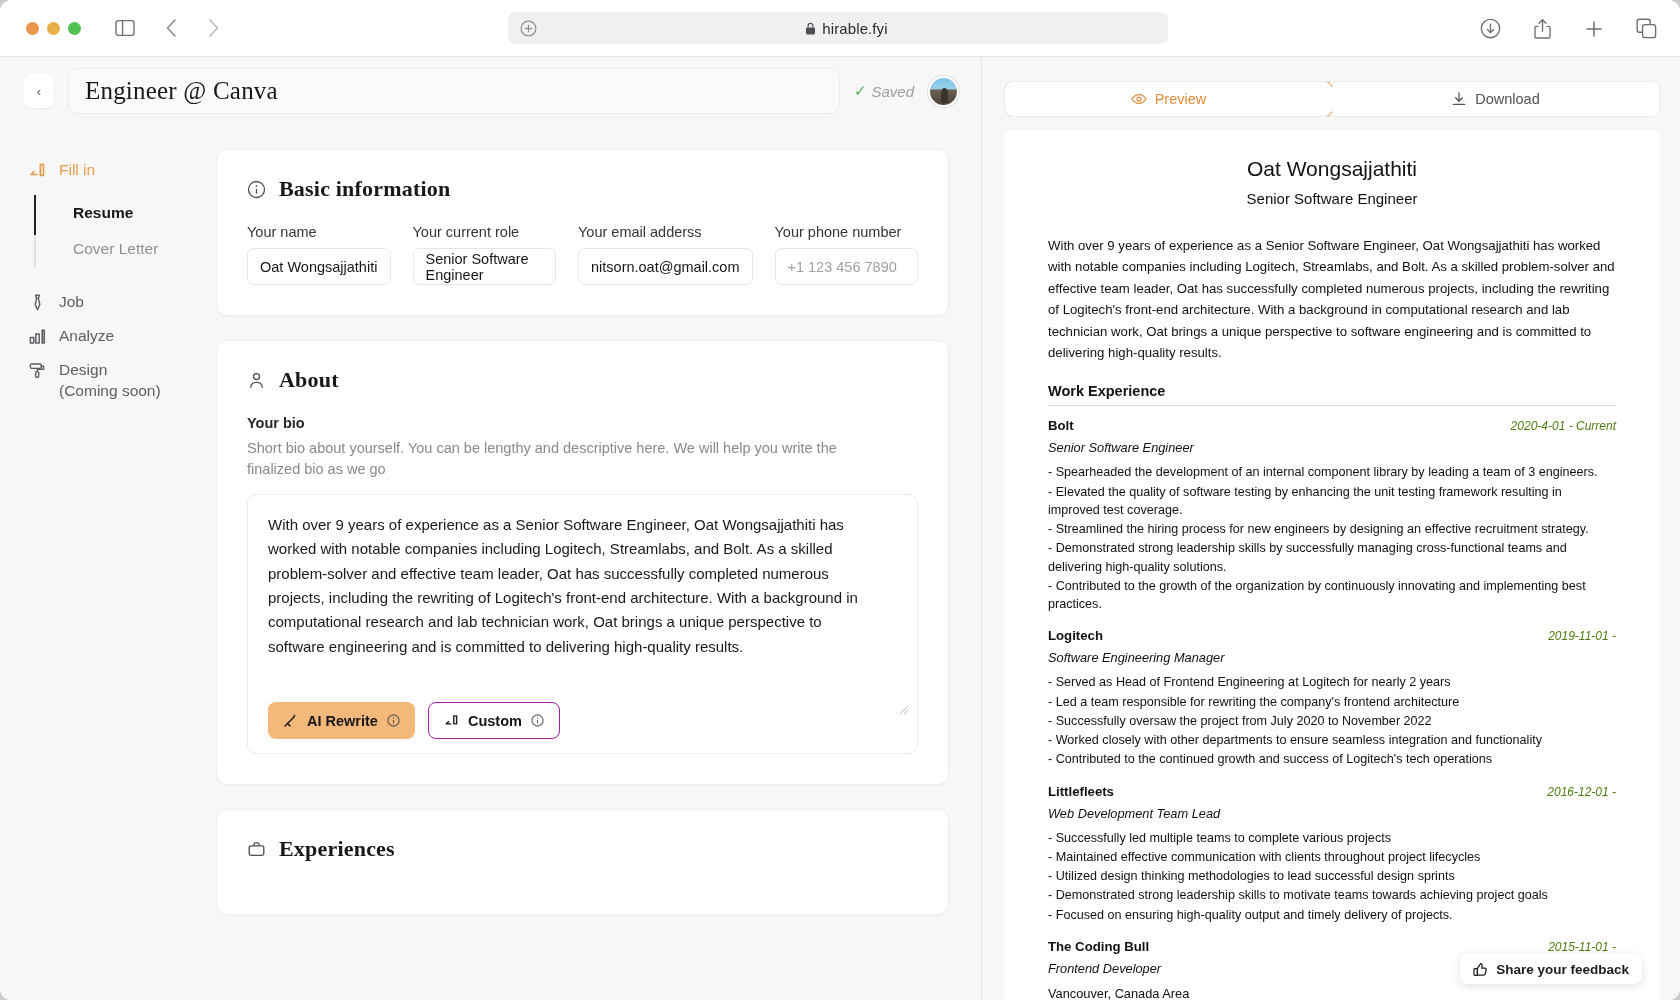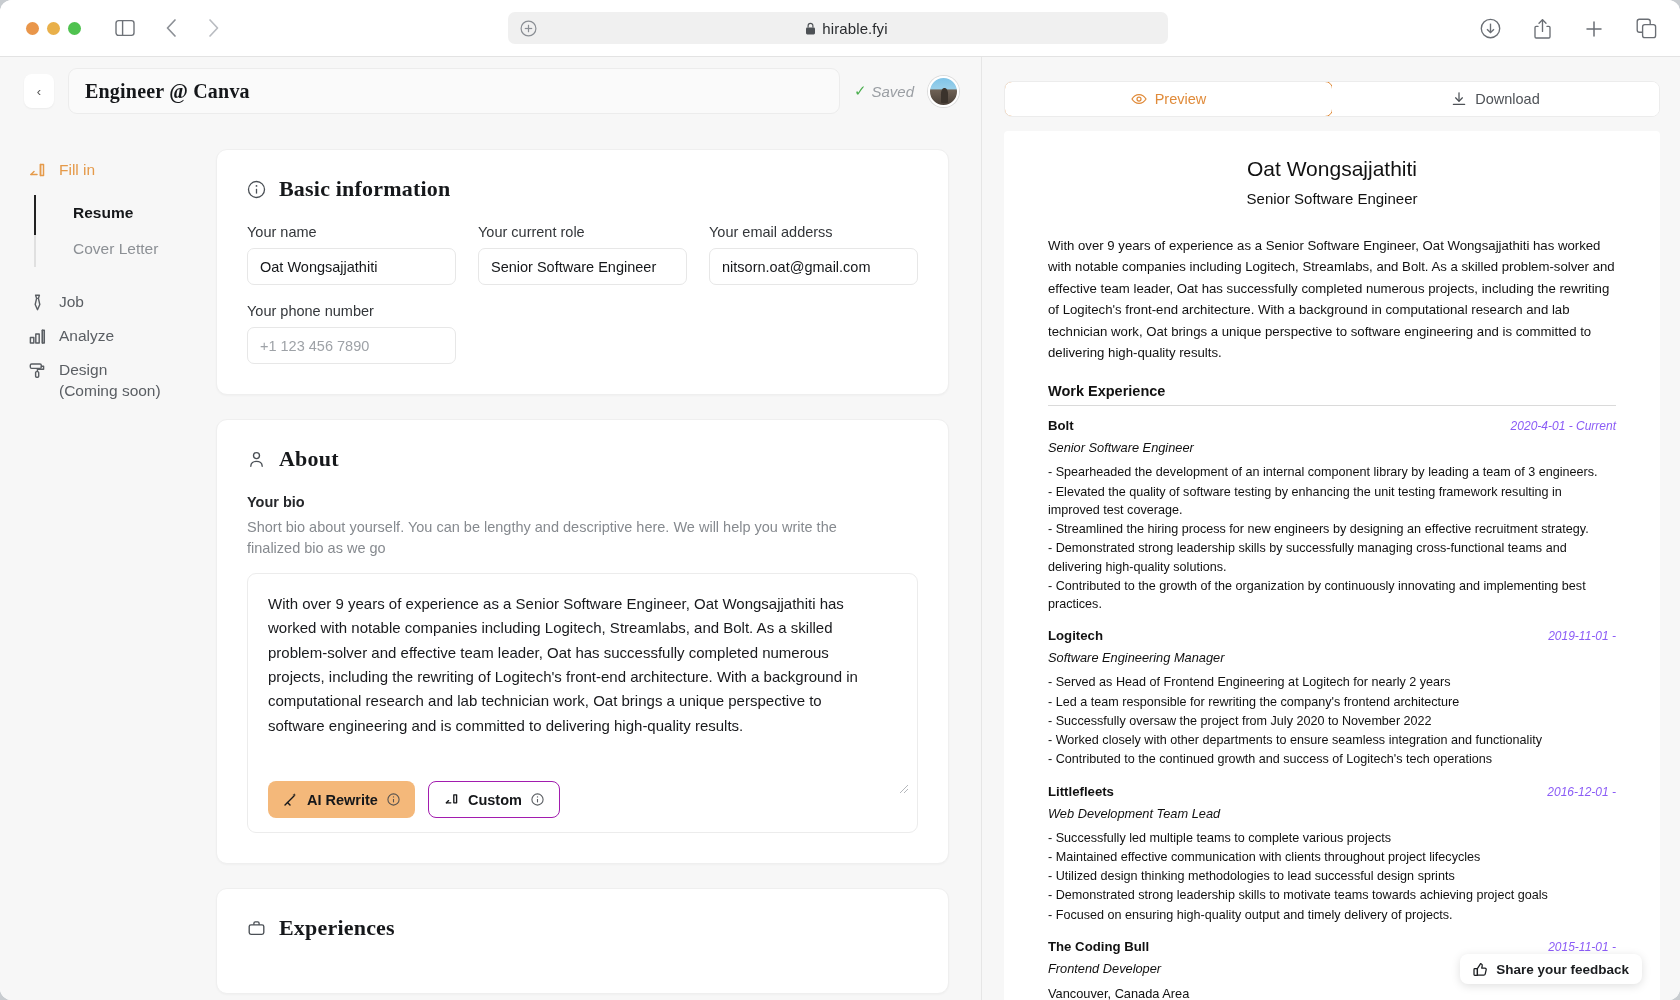--- a/index.html
+++ b/index.html
@@ -96,21 +96,21 @@
     flex: 1;
     height: 46px;
     background: #fafafa;
     border: 1px solid #ececec;
     border-radius: 9px;
     display: flex; align-items: center;
     padding: 0 16px;
   }
   .title-field span {
     font-family: "Liberation Serif", serif;
-    font-size: 20px; font-weight: 700;
+    font-size: 25px; font-weight: 400;
     color: #15171a;
     letter-spacing: .2px;
   }
   .saved {
     display: flex; align-items: center; gap: 5px;
     font-size: 15px; color: #9a9ea3; font-style: italic;
   }
   .saved .chk { color: #4caf50; font-style: normal; font-size: 15px; }
   .avatar {
     width: 31px; height: 31px; border-radius: 50%;
@@ -176,21 +176,21 @@
     display: flex; align-items: center; gap: 13px;
     margin-bottom: 22px;
   }
   .card-head .chico { color: #4a4f55; display: flex; align-items: center; }
   .card-head h2 {
     font-family: "Liberation Serif", serif;
     font-size: 22px; font-weight: 700; color: #16181b;
     letter-spacing: .2px;
   }
   .grid2 {
-    display: grid; grid-template-columns: 1fr 1fr 1fr;
+    display: grid; grid-template-columns: 1fr 1fr 1fr 1fr;
     column-gap: 22px; row-gap: 18px;
   }
   .field label {
     display: block;
     font-size: 14.5px; color: #33363a;
     margin-bottom: 8px;
   }
   .input {
     width: 100%; height: 37px;
     border: 1px solid #e7e7e7;
@@ -283,21 +283,21 @@
   .r-role { text-align: center; font-size: 15px; color: #111; margin-bottom: 28px; }
   .r-summary { font-size: 13.2px; line-height: 1.62; color: #111; margin-bottom: 20px; }
   .r-section-title {
     font-size: 14.5px; font-weight: 700; color: #111;
     padding-bottom: 6px; border-bottom: 1px solid #dadada;
     margin-bottom: 12px;
   }
   .r-job { margin-bottom: 15px; }
   .r-job-head { display: flex; justify-content: space-between; align-items: baseline; }
   .r-company { font-size: 13.2px; font-weight: 700; color: #111; }
-  .r-date { font-size: 12px; color: #8b5cf6; font-style: italic; }
+  .r-date { font-size: 12px; color: #4d7c0f; font-style: italic; }
   .r-title { font-size: 12.8px; font-style: italic; color: #111; margin: 7px 0 8px; }
   .r-bullets { font-size: 12.6px; line-height: 1.45; color: #111; }
   .r-bullets div { margin-bottom: 1px; }
   .r-plain { font-size: 12.8px; line-height: 1.5; color: #111; }
 
   .feedback {
     position: absolute; right: 18px; bottom: 16px;
     background: #fff;
     border-radius: 8px;
     box-shadow: 0 2px 10px rgba(0,0,0,.13);

